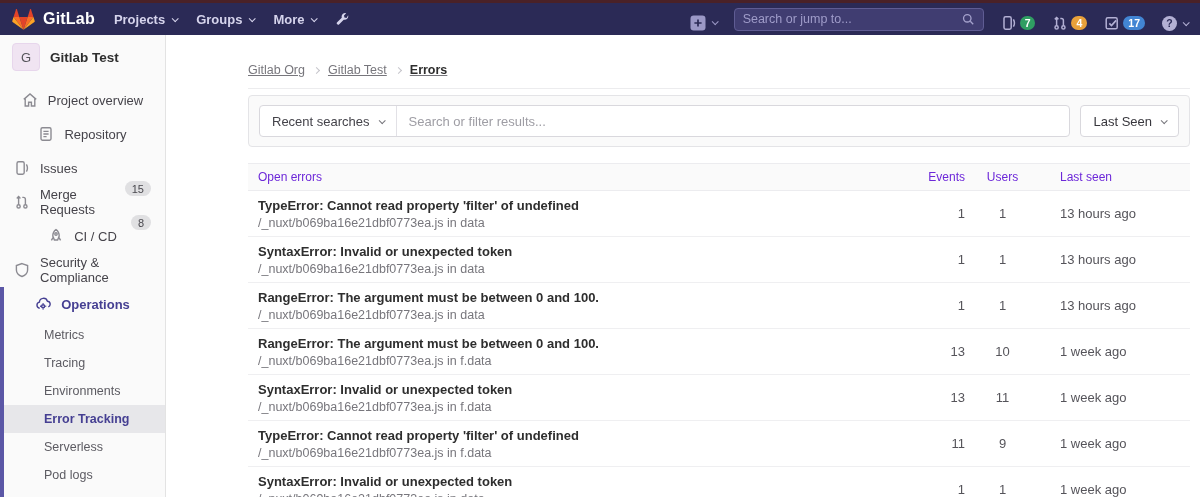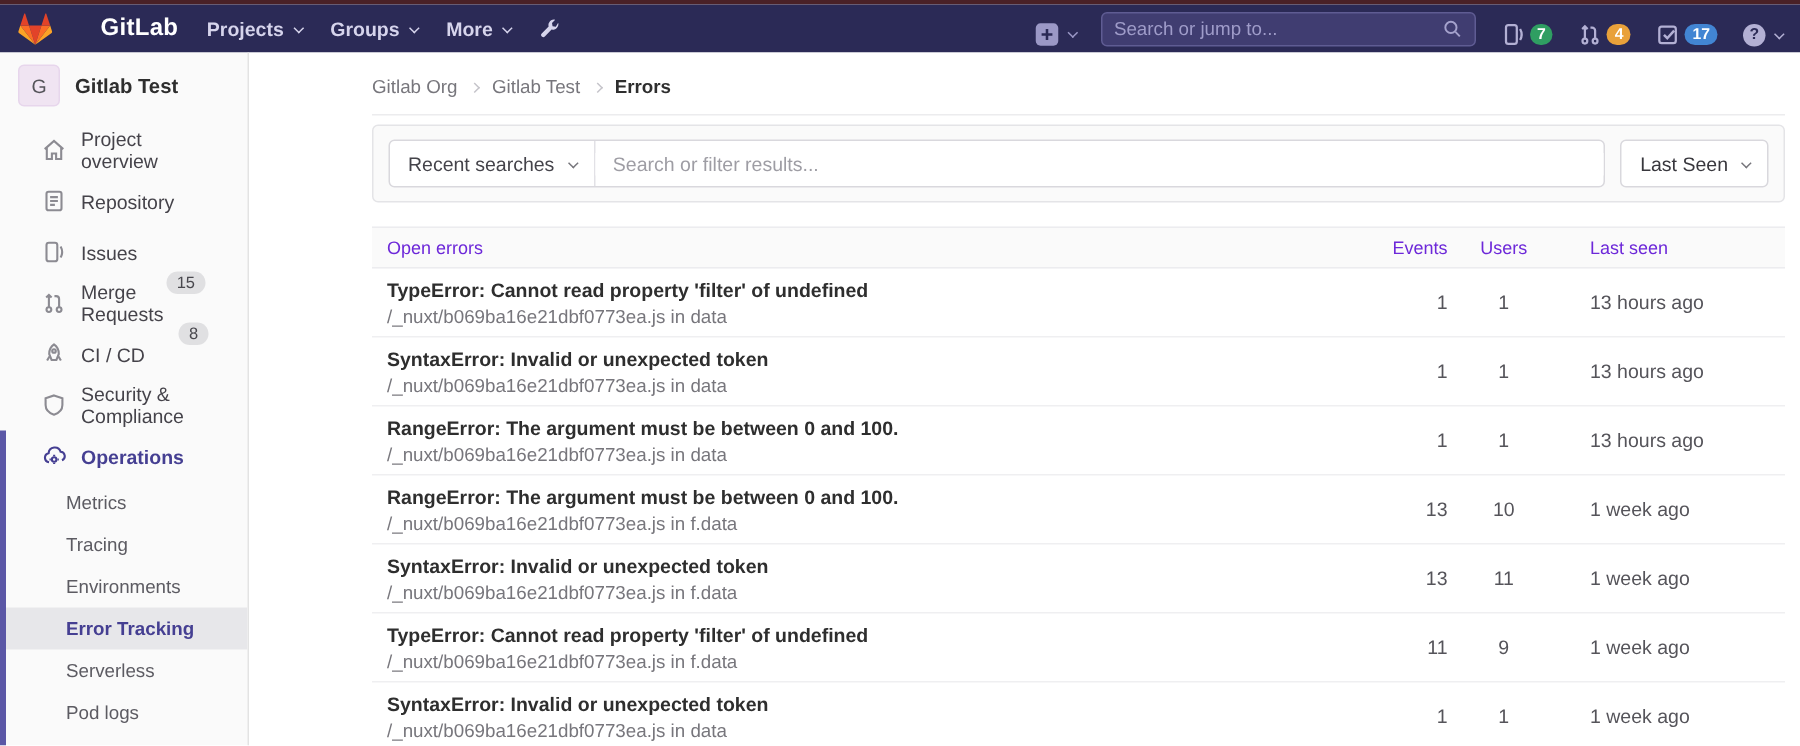--- a/index.html
+++ b/index.html
@@ -4,21 +4,21 @@
 <style>
   * { margin:0; padding:0; box-sizing:border-box; }
   html,body { width:1200px; height:497px; overflow:hidden; background:#fff;
     font-family:"Liberation Sans","DejaVu Sans",sans-serif; }
 
   
   .topstrip { height:3px; background:#4a2127; }
   .navbar { height:32px; background:#2b2a56; display:flex; align-items:center; padding:0 12px; }
   .nav-left { display:flex; align-items:center; gap:19px; }
   .brand { display:flex; align-items:center; gap:8px; cursor:pointer; }
-  .brand-name { color:#fff; font-size:16px; font-weight:700; letter-spacing:.2px;margin-left:24px; }
+  .brand-name { color:#fff; font-size:16px; font-weight:700; letter-spacing:.2px; }
   .nav-item { display:flex; align-items:center; gap:7px; color:#d6d4ec; font-size:13px; font-weight:600; cursor:pointer; }
   .chev { width:5px; height:5px; border-right:1.5px solid currentColor; border-bottom:1.5px solid currentColor;
           transform:rotate(45deg) translateY(-1px); display:inline-block; }
   .wrench { color:#d6d4ec; display:flex; cursor:pointer; }
   .nav-right { margin-left:auto; display:flex; align-items:flex-end; gap:17px; }
   .plus-group { display:flex; align-items:center; gap:6px; color:#9b98c6; cursor:pointer; }
   .search-box { width:250px; height:23px; background:#403d71; border:1px solid #5f5c93; border-radius:4px;
                 display:flex; align-items:center; padding:0 8px; }
   .search-box input { flex:1; background:transparent; border:0; outline:0; color:#c9c7e4; font-size:12.5px; min-width:0; }
   .search-box input::placeholder { color:#9f9cc9; }
@@ -33,36 +33,36 @@
   
   .layout { display:flex; height:462px; }
 
   
   .sidebar { width:166px; flex-shrink:0; background:#fafafa; border-right:1px solid #e3e3e3; overflow:hidden; }
   .project-head { display:flex; align-items:center; gap:10px; padding:8px 12px; cursor:pointer; }
   .avatar { width:28px; height:28px; border-radius:4px; background:#f0e4f2; border:1px solid #e7d6ec;
             color:#55545a; display:flex; align-items:center; justify-content:center; font-size:13px; font-weight:500; }
   .project-name { font-size:13.5px; font-weight:700; color:#2e2e2e; }
   .snav { margin-top:4px; }
-  .sitem { height:34px; display:flex; align-items:center; gap:10px; padding:0 28px; color:#45434a;
-           font-size:13px; cursor:pointer; }
+  .sitem { height:34px; display:flex; align-items:center; gap:10px; padding:0 14px; color:#45434a;
+           font-size:13px; cursor:pointer;justify-content:center; }
   .sitem svg { width:16px; height:16px; color:#8c8b92; flex-shrink:0; }
   .sbadge { margin-left:auto; background:#e0e0e2; border-radius:10px; padding:1.5px 7px; font-size:11px; color:#49484e;margin-top:41px; }
   .ops-section { position:relative; }
   .ops-section::before { content:''; position:absolute; left:0; top:0; bottom:-40px; width:4px; background:#5b57a6; }
   .sitem.ops { color:#453f92; font-weight:700; }
   .sitem.ops svg { color:#453f92; }
   .subitem { height:28px; display:flex; align-items:center; padding:0 14px 0 44px; font-size:12.5px;
              color:#5c5b62; cursor:pointer; }
   .subitem.active { background:#e7e7ea; color:#453f92; font-weight:700; }
 
   
   .main { flex:1; background:#fff; padding:0 10px 0 82px; overflow:hidden; }
-  .breadcrumb { display:flex; align-items:center; gap:9px; padding:16px 0 11px; font-size:12.5px;
-                color:#77767c; border-bottom:1px solid #ececee; }
+  .breadcrumb { display:flex; align-items:center; gap:9px; padding:28px 0 11px; font-size:12.5px;
+                color:#77767c; border-bottom:1px solid #ececee;text-decoration:underline; }
   .crumb { cursor:pointer; }
   .crumb.current { font-weight:700; color:#2e2e2e; cursor:default; }
   .crumb-sep { width:5px; height:5px; border-right:1.4px solid #c5c4ca; border-bottom:1.4px solid #c5c4ca;
                transform:rotate(-45deg); display:inline-block; }
 
   .filterbar { margin-top:6px; background:#fafafa; border:1px solid #e4e4e7; border-radius:4px;
                padding:9px 10px; display:flex; }
   .filter-input { flex:1; display:flex; align-items:center; background:#fff; border:1px solid #d9d8dd;
                   border-radius:4px; height:32px; }
   .recent { display:flex; align-items:center; gap:9px; padding:0 12px; font-size:13px; color:#44434a;

